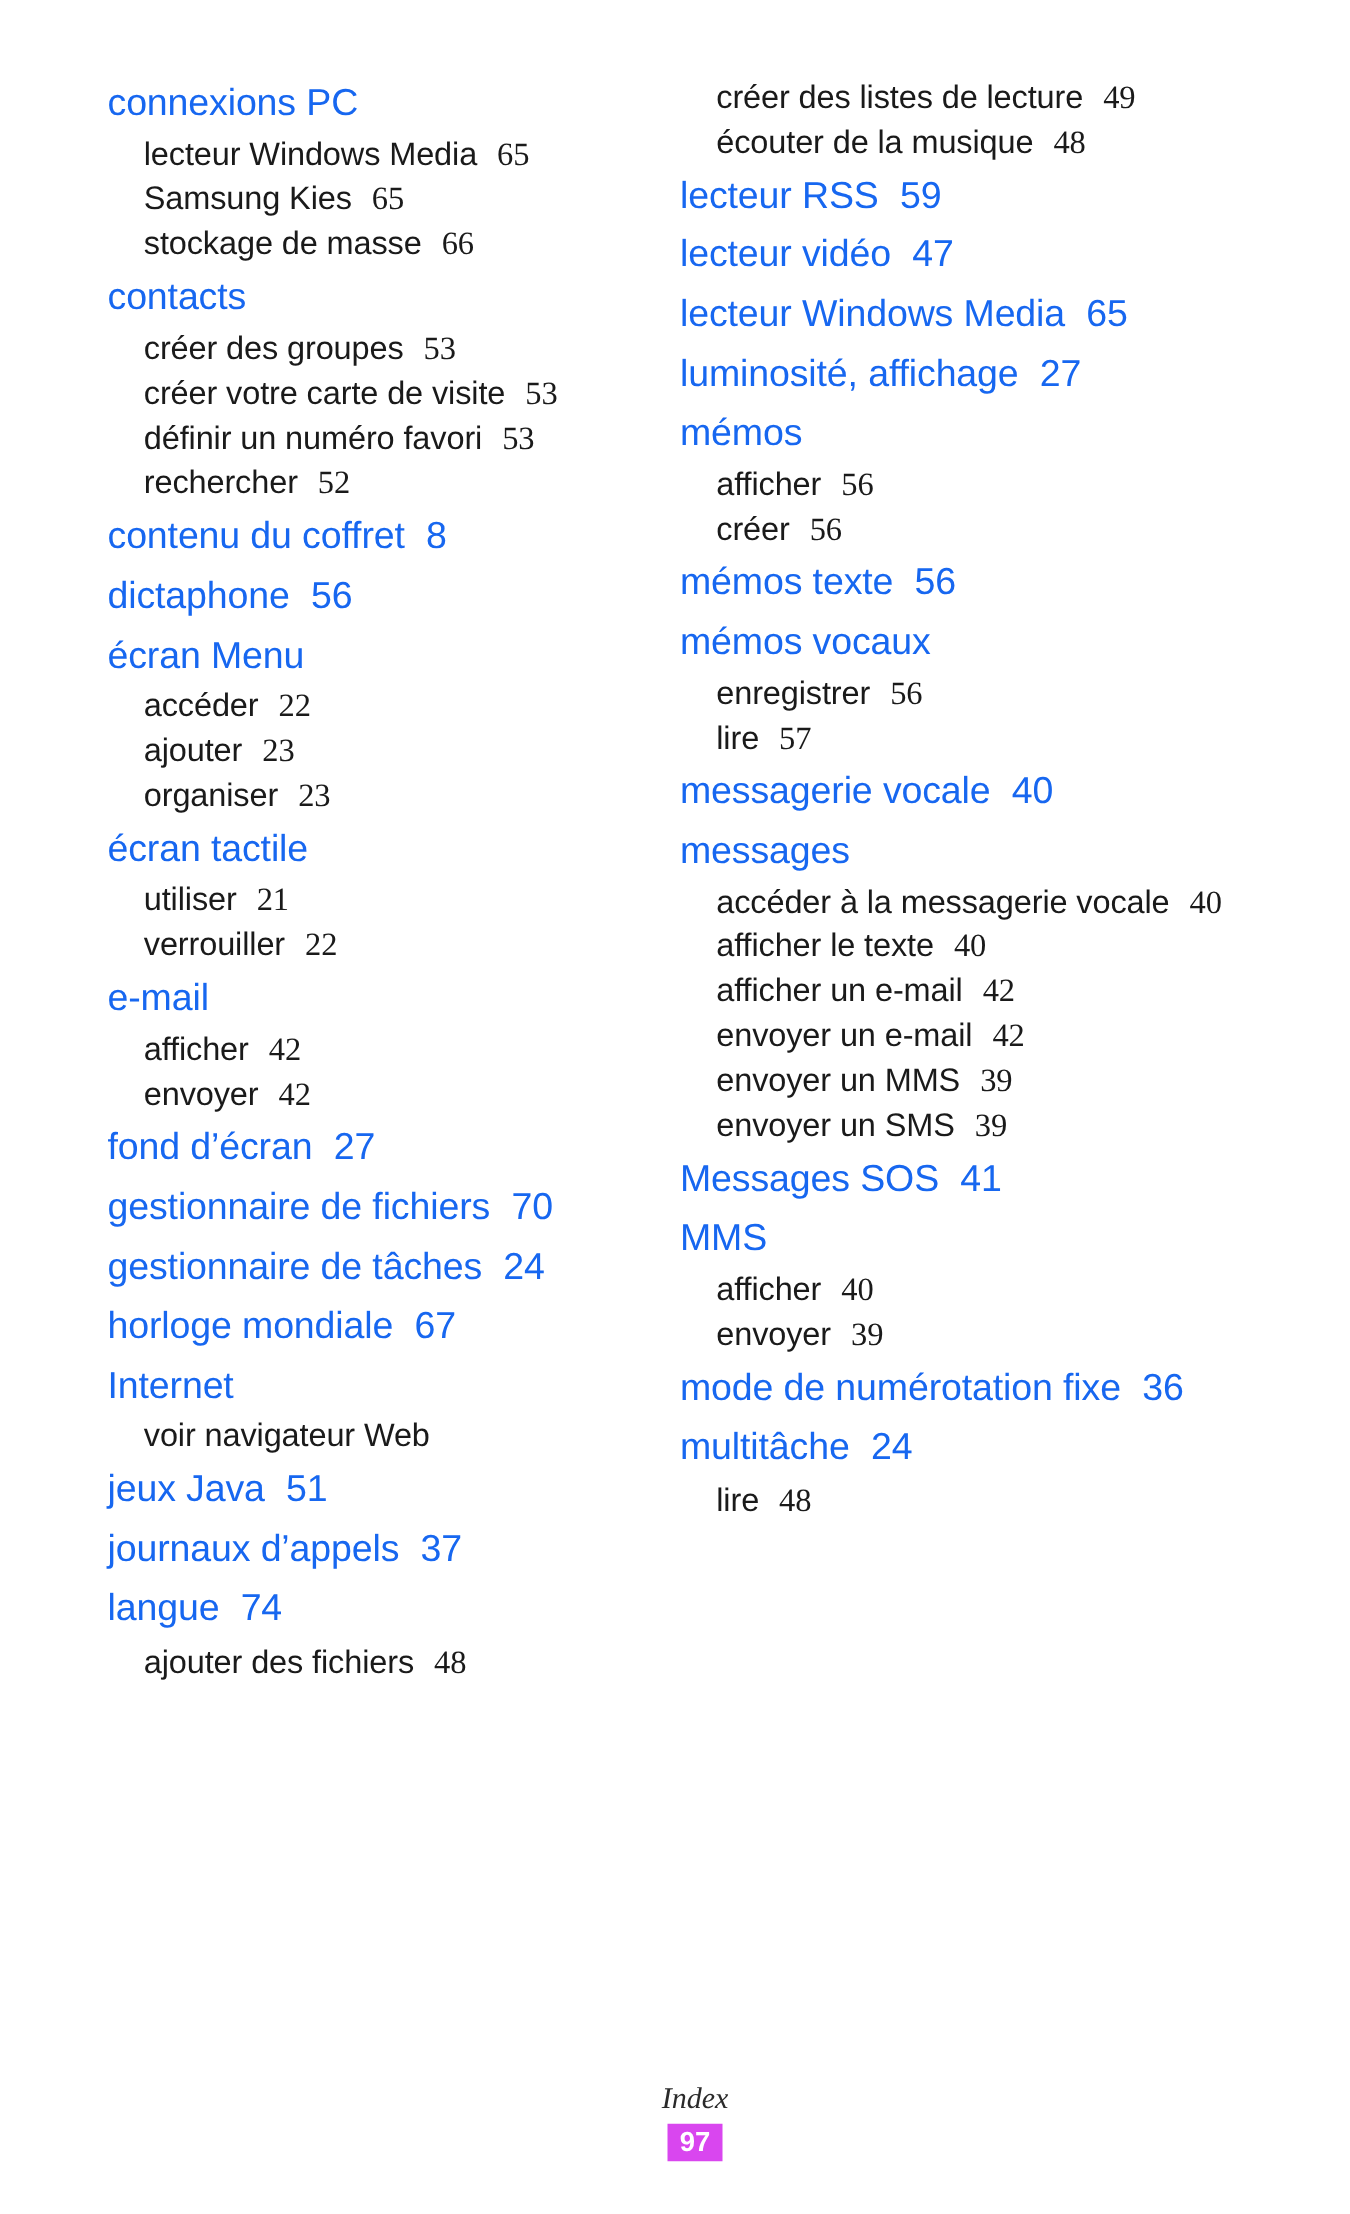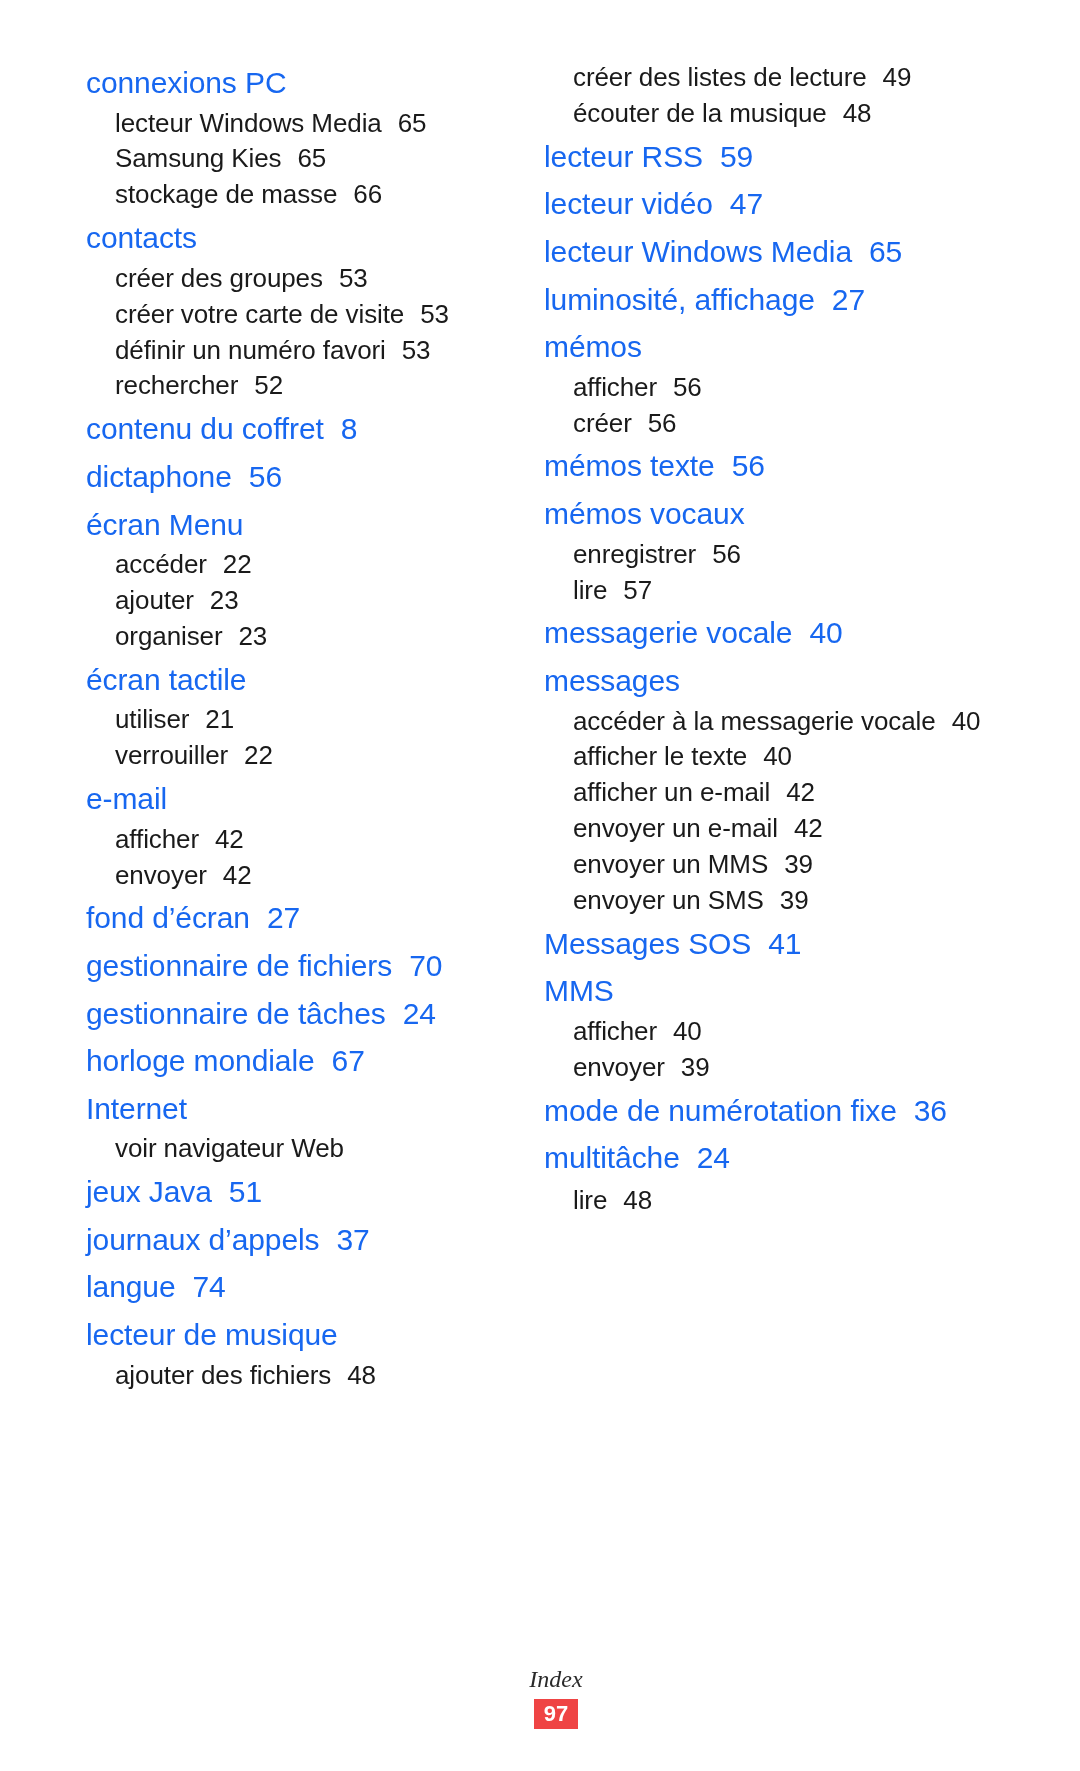--- a/index.html
+++ b/index.html
@@ -55,40 +55,41 @@
   .sub {
     color: #1a1a1a;
     font-size: 26px;
     line-height: 1.38;
     padding-left: 29px;
     letter-spacing: -0.1px;
     white-space: nowrap;
   }
   .sub .pg {
     margin-left: 16px;
+    font-family: Liberation Serif, serif;
   }
   
   .footer {
     position: absolute;
     left: 0;
     bottom: 42px;
     width: 1080px;
     text-align: center;
   }
   .footer-label {
     font-family: "Liberation Serif", serif;
     font-style: italic;
     font-size: 24px;
     color: #2a2a2a;
     line-height: 1.2;
     margin-bottom: 5px;
   }
   .footer-badge {
     display: inline-block;
-    background: #ef4444;
+    background: #d946ef;
     color: #ffffff;
     font-size: 22px;
     font-weight: bold;
     line-height: 30px;
     min-width: 44px;
     height: 30px;
     text-align: center;
     padding: 0 4px;
     box-sizing: border-box;
   }
@@ -154,21 +155,20 @@
         <div class="entry">
           <div class="entry-head"><span>jeux Java</span><span class="pg">51</span></div>
         </div>
         <div class="entry">
           <div class="entry-head"><span>journaux d’appels</span><span class="pg">37</span></div>
         </div>
         <div class="entry">
           <div class="entry-head"><span>langue</span><span class="pg">74</span></div>
         </div>
         <div class="entry">
-          <div class="entry-head"><span>lecteur de musique</span></div>
           <div class="sub"><span>ajouter des fichiers</span><span class="pg">48</span></div>
         </div>
       </div>
     <div class="column" id="right-column">
         <div class="entry">
           <div class="sub"><span>créer des listes de lecture</span><span class="pg">49</span></div>
           <div class="sub"><span>écouter de la musique</span><span class="pg">48</span></div>
         </div>
         <div class="entry">
           <div class="entry-head"><span>lecteur RSS</span><span class="pg">59</span></div>

